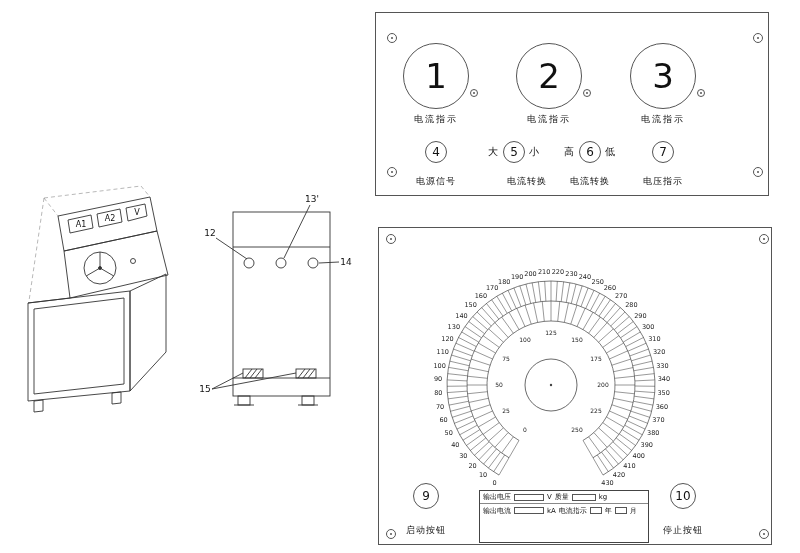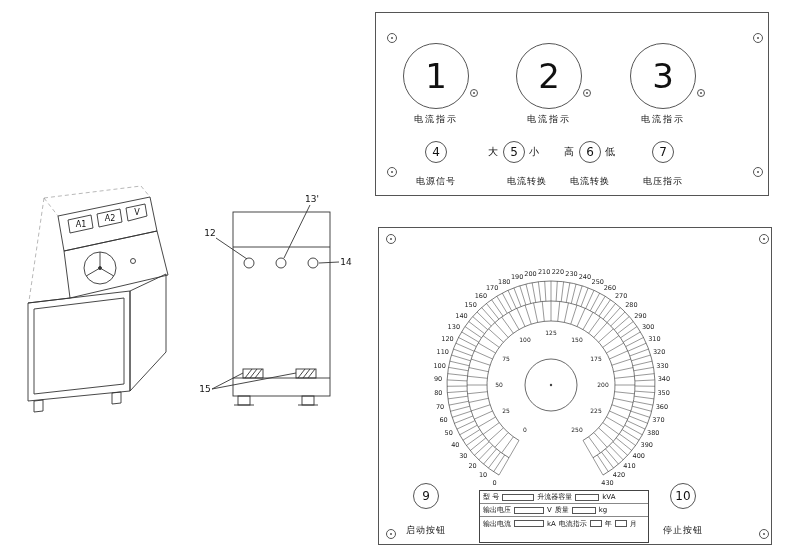--- a/index.html
+++ b/index.html
@@ -366,27 +366,20 @@
     <span>9</span>
   </div>
   <div class="pbtn" style="left:291px;top:255px">
     <span>10</span>
   </div>
   <div class="pbtn-label" style="left:12px">启动按钮</div>
   <div class="pbtn-label" style="left:269px">停止按钮</div>
 
   <div class="nameplate">
     <div class="np-row">
-      <span>型  号</span>
-      <span class="npbox w32"></span>
-      <span>升流器容量</span>
-      <span class="npbox w24"></span>
-      <span>kVA</span>
-    </div>
-    <div class="np-row">
       <span>输出电压</span>
       <span class="npbox w30"></span>
       <span>V</span>
       <span>质量</span>
       <span class="npbox w24"></span>
       <span>kg</span>
     </div>
     <div class="np-row">
       <span>输出电流</span>
       <span class="npbox w30"></span>

